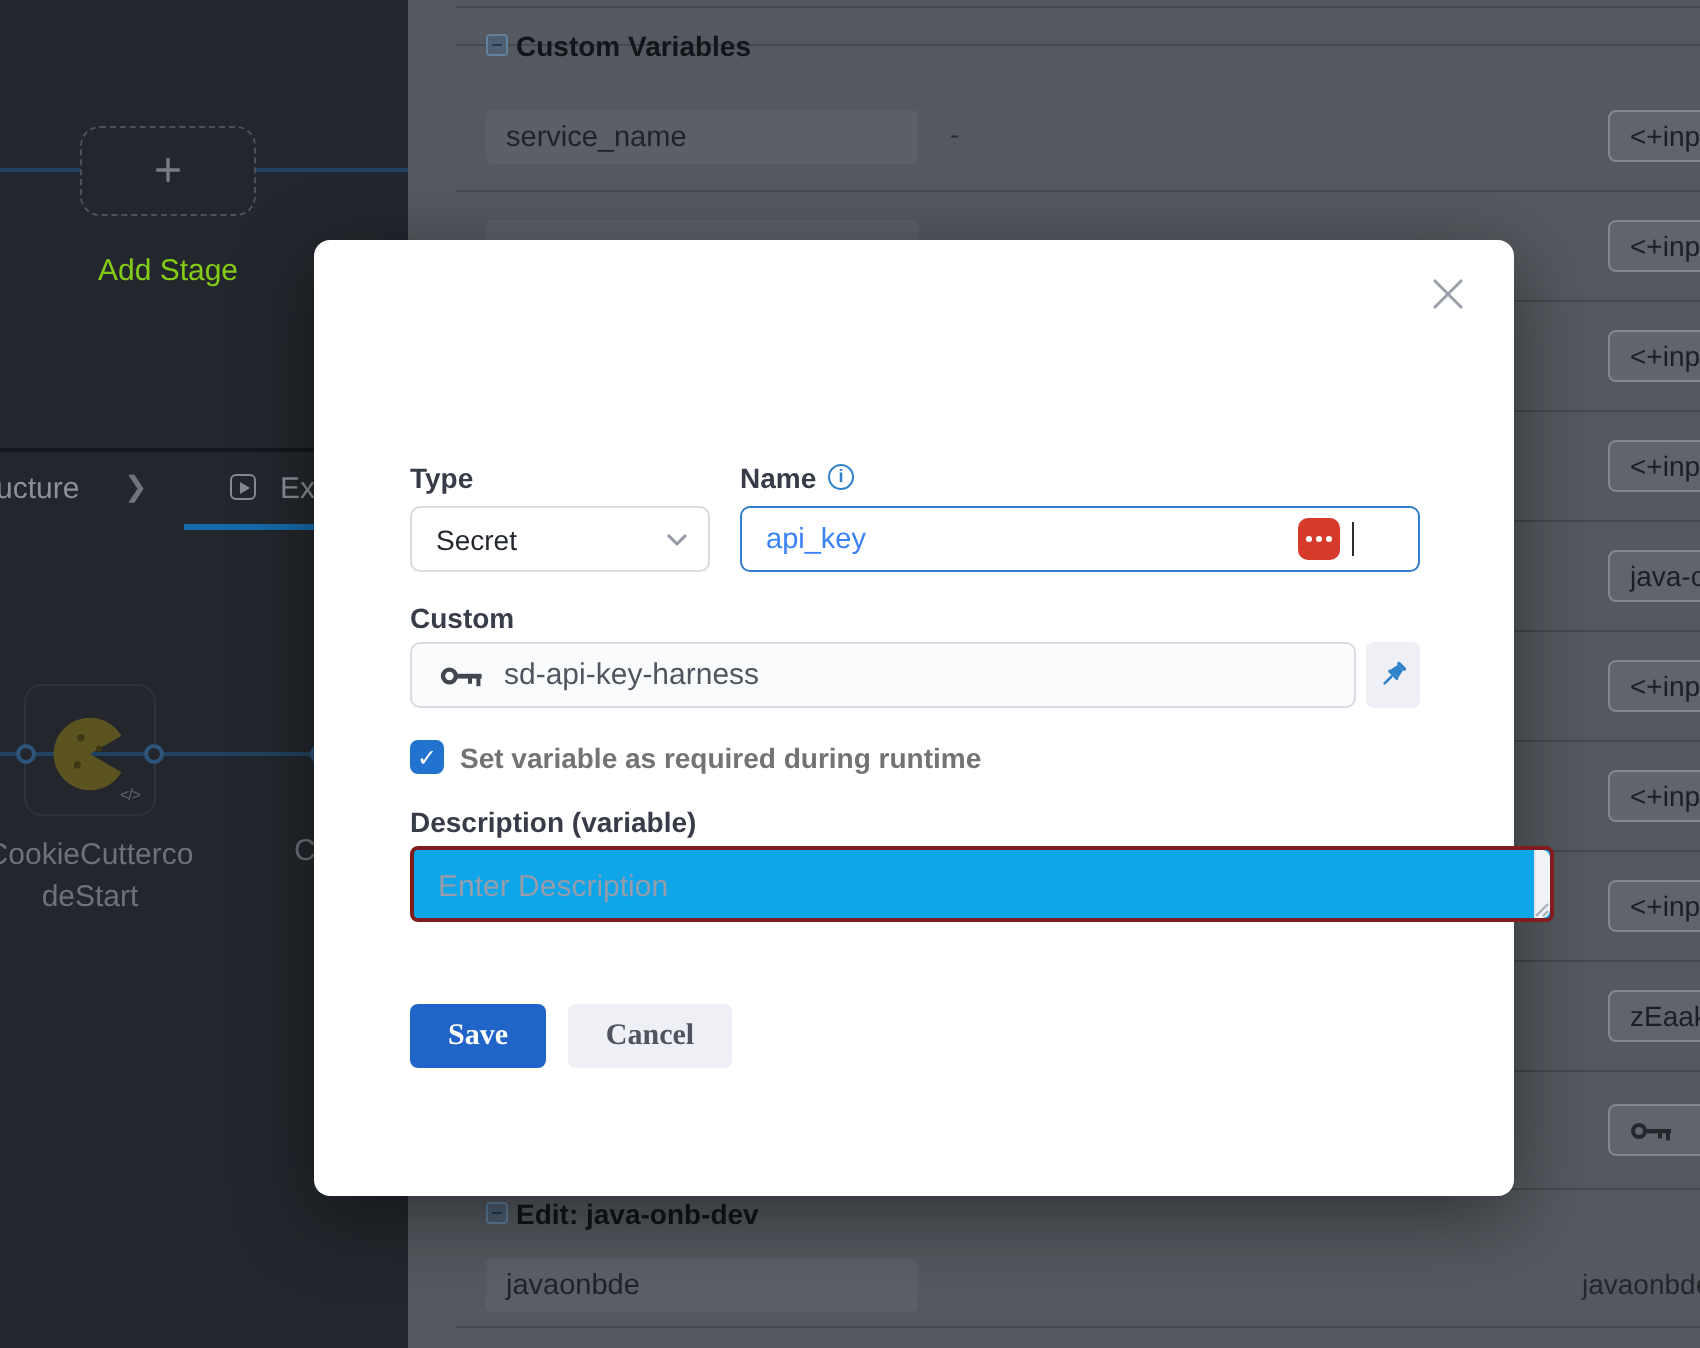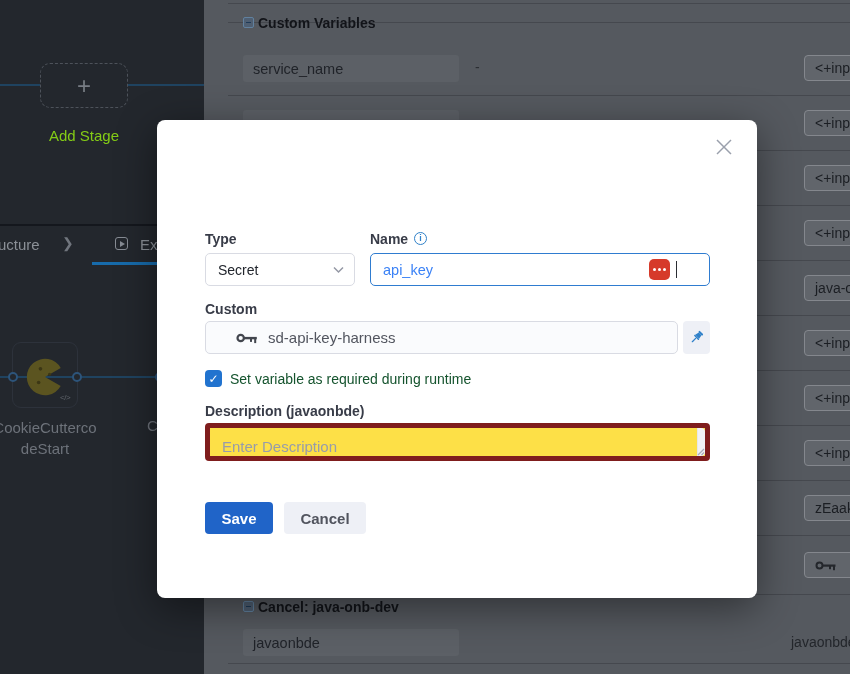--- a/index.html
+++ b/index.html
@@ -72,38 +72,38 @@
   .name-input-wrap{position:absolute;left:213px;top:133px;width:340px;height:33px;}
   .name-input{width:100%;height:100%;box-sizing:border-box;border:1.5px solid #2f7cd0;border-radius:5px;
       padding:0 64px 0 12px;font-size:14.5px;color:#3b82f6;outline:none;
       font-family:"Liberation Sans","DejaVu Sans",sans-serif;}
   .secret-badge{position:absolute;right:40px;top:6px;width:21px;height:21px;background:#d63a2a;
       border-radius:5px;display:flex;align-items:center;justify-content:center;gap:2px;}
   .secret-badge i{width:3px;height:3px;background:#fff;border-radius:50%;display:block;}
   .caret{position:absolute;right:33px;top:8px;width:1.5px;height:17px;background:#2b2d33;}
   .value-field{position:absolute;left:48px;top:201px;width:473px;height:33px;background:#fafbfd;
       border:1px solid #d9dbe3;border-radius:5px;box-sizing:border-box;display:flex;align-items:center;
-      padding-left:30px;color:#52555f;font-size:15px;cursor:pointer;}
+      padding-left:14px;color:#52555f;font-size:15px;cursor:pointer;}
   .pin-btn{position:absolute;left:526px;top:201px;width:27px;height:33px;background:#eef0f6;
       border-radius:4px;display:flex;align-items:center;justify-content:center;cursor:pointer;}
   .checkbox{position:absolute;left:48px;top:250px;width:17px;height:17px;background:#2173cf;
       border-radius:4px;display:flex;align-items:center;justify-content:center;cursor:pointer;
       color:#fff;font-size:12px;font-weight:700;}
-  .check-label{position:absolute;left:73px;top:251px;font-size:14px;font-weight:400;color:#14532d;cursor:pointer;}
-  .ta-wrap{position:absolute;left:48px;top:303px;width:505px;height:38px;border:5px solid #7f1d1d;
-      border-radius:4px;box-sizing:border-box;background:#fde047;}
+  .check-label{position:absolute;left:73px;top:251px;font-size:14px;font-weight:700;color:#737373;cursor:pointer;}
+  .ta-wrap{position:absolute;left:48px;top:303px;width:572px;height:38px;border:2px solid #7f1d1d;
+      border-radius:4px;box-sizing:border-box;background:#0ea5e9;}
   .ta-wrap textarea{position:absolute;left:0;top:0;width:100%;height:100%;border:none;outline:none;
       resize:none;box-sizing:border-box;padding:10px 14px 0 12px;font-size:15px;color:#30343e;
       font-family:"Liberation Sans","DejaVu Sans",sans-serif;background:transparent;}
   .ta-wrap textarea::placeholder{color:#979caa;}
   .ta-strip{position:absolute;right:0;top:0;width:7px;height:100%;background:#f1f2f6;
       border-left:1px solid #e6e7ed;border-radius:0 4px 4px 0;}
   .ta-resize{position:absolute;right:0;bottom:0;}
   .btn{position:absolute;top:382px;height:32px;border:none;border-radius:4px;font-size:15px;
-      font-weight:700;cursor:pointer;font-family:Liberation Sans, sans-serif;}
+      font-weight:700;cursor:pointer;font-family:Liberation Serif, serif;}
   .btn-save{left:48px;width:68px;background:#2064c8;color:#ffffff;}
   .btn-cancel{left:127px;width:82px;background:#eef0f6;color:#51545e;}
 </style>
 </head>
 <body>
 
 <div id="app">
 
   <div class="canvas">
     <div class="connector" style="left:0;top:84px;width:204px;"></div>
@@ -194,21 +194,21 @@
           <rect x="14" y="6" width="2" height="3.2" fill="#24272c"></rect>
           <rect x="18" y="6" width="2" height="4.2" fill="#24272c"></rect>
         </svg>
       </div>
     </div>
 
     <div class="sec-header2">
       <span class="collapse-icon" style="top:6px;">
           <span class="minus"></span>
         </span>
-      <span class="sec-title" style="top:4px;">Cancel: java-onb-dev</span>
+      <span class="sec-title" style="top:4px;">Edit: java-onb-dev</span>
     </div>
     <div class="id-row">
       <div class="name-box" style="top:8px;">javaonbde</div>
       <span class="id-value">javaonbde</span>
     </div>
   </div>
 
   <div class="modal">
     <div class="close-btn">
       <svg width="18" height="18" viewBox="0 0 18 18">
@@ -257,21 +257,21 @@
           <rect x="7.3" y="8.6" width="1.4" height="6.4" rx="0.7"></rect>
         </g>
       </svg>
     </div>
 
     <div class="checkbox">
       <span>✓</span>
     </div>
     <span class="check-label">Set variable as required during runtime</span>
 
-    <span class="f-label" style="left:48px;top:283px;">Description (javaonbde)</span>
+    <span class="f-label" style="left:48px;top:283px;">Description (variable)</span>
     <div class="ta-wrap">
       <textarea placeholder="Enter Description" style=""></textarea>
       <div class="ta-strip"></div>
       <svg class="ta-resize" width="10" height="10" viewBox="0 0 10 10">
         <line x1="3" y1="9" x2="9" y2="3" stroke="#a9adbb" stroke-width="1.2"></line>
         <line x1="6.5" y1="9" x2="9" y2="6.5" stroke="#a9adbb" stroke-width="1.2"></line>
       </svg>
     </div>
 
     <button class="btn btn-save">Save</button>

